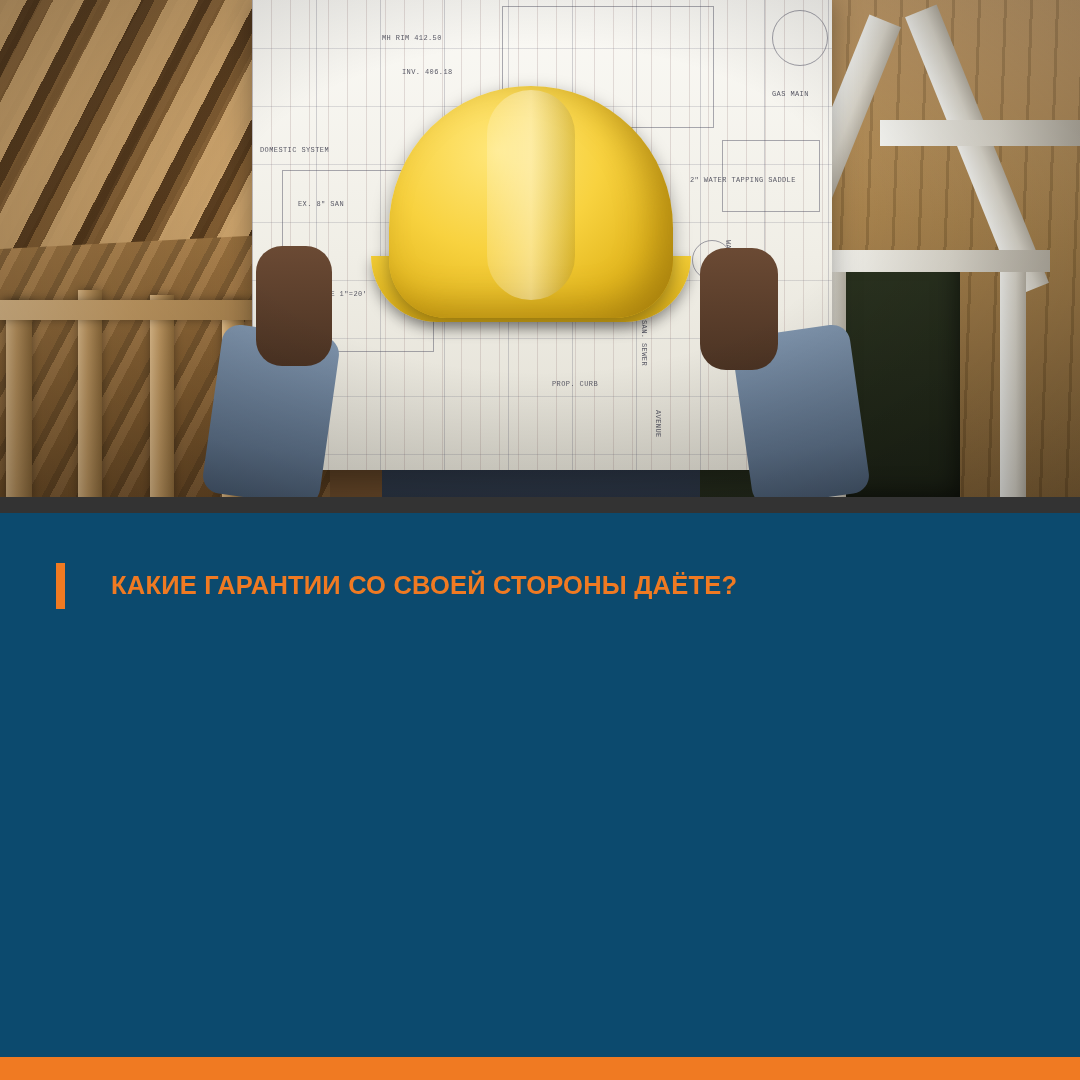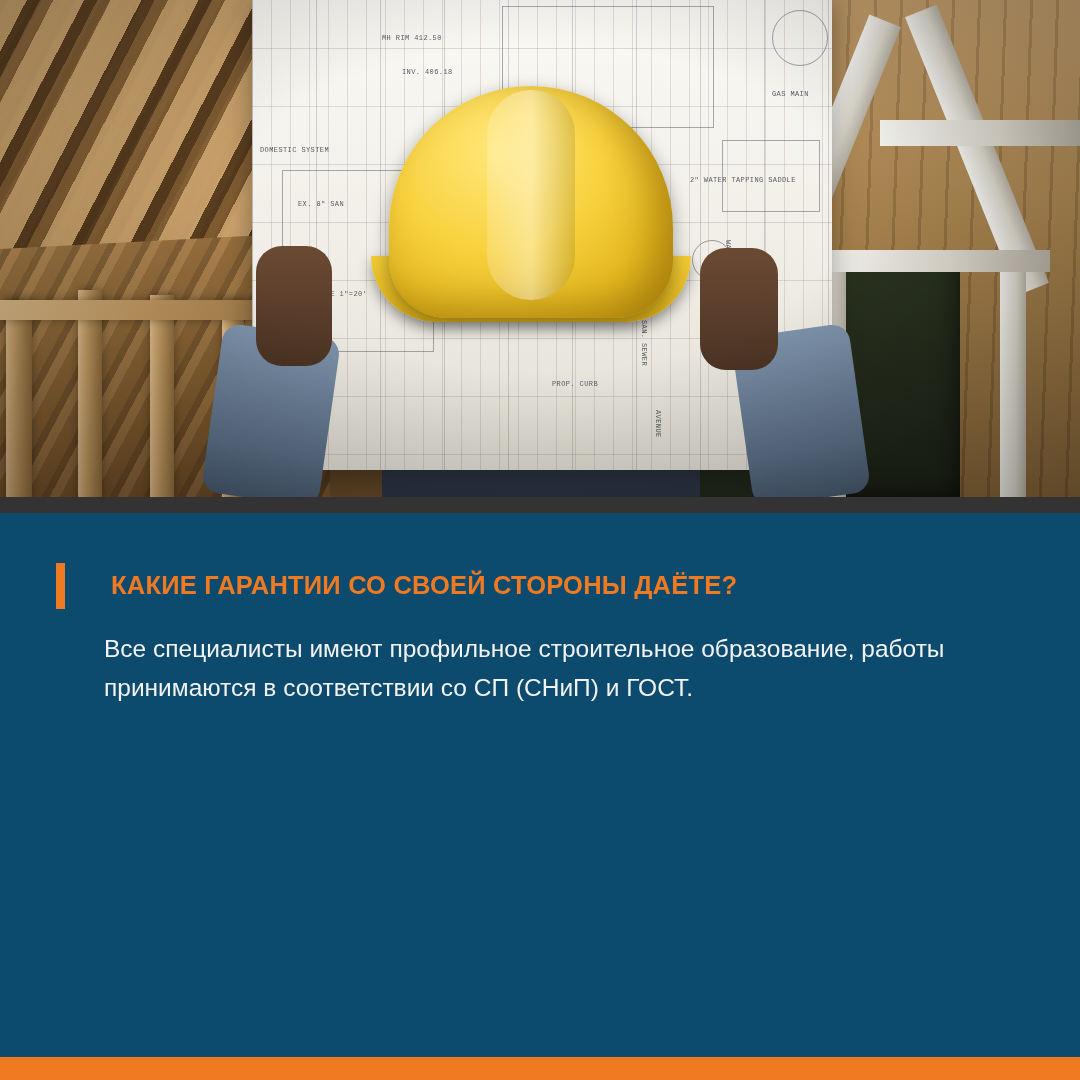--- a/index.html
+++ b/index.html
@@ -345,18 +345,17 @@
     <div class="hand" style="left:700px; top:248px; width:78px; height:122px;"></div>
 
     <div class="photo-vignette"></div>
   </div>
 
   <div class="panel">
     <div class="headline-row">
       <div class="accent-bar"></div>
       <div class="headline">КАКИЕ ГАРАНТИИ СО СВОЕЙ СТОРОНЫ ДАЁТЕ?</div>
     </div>
-    <div class="body-text">Все специалисты имеют профильное строительное образование, работы принимаются в соответствии со СП (СНиП) и ГОСТ.</div>
   </div>
 
   <div class="bottom-stripe"></div>
 
 </div>
 
 </body></html>

